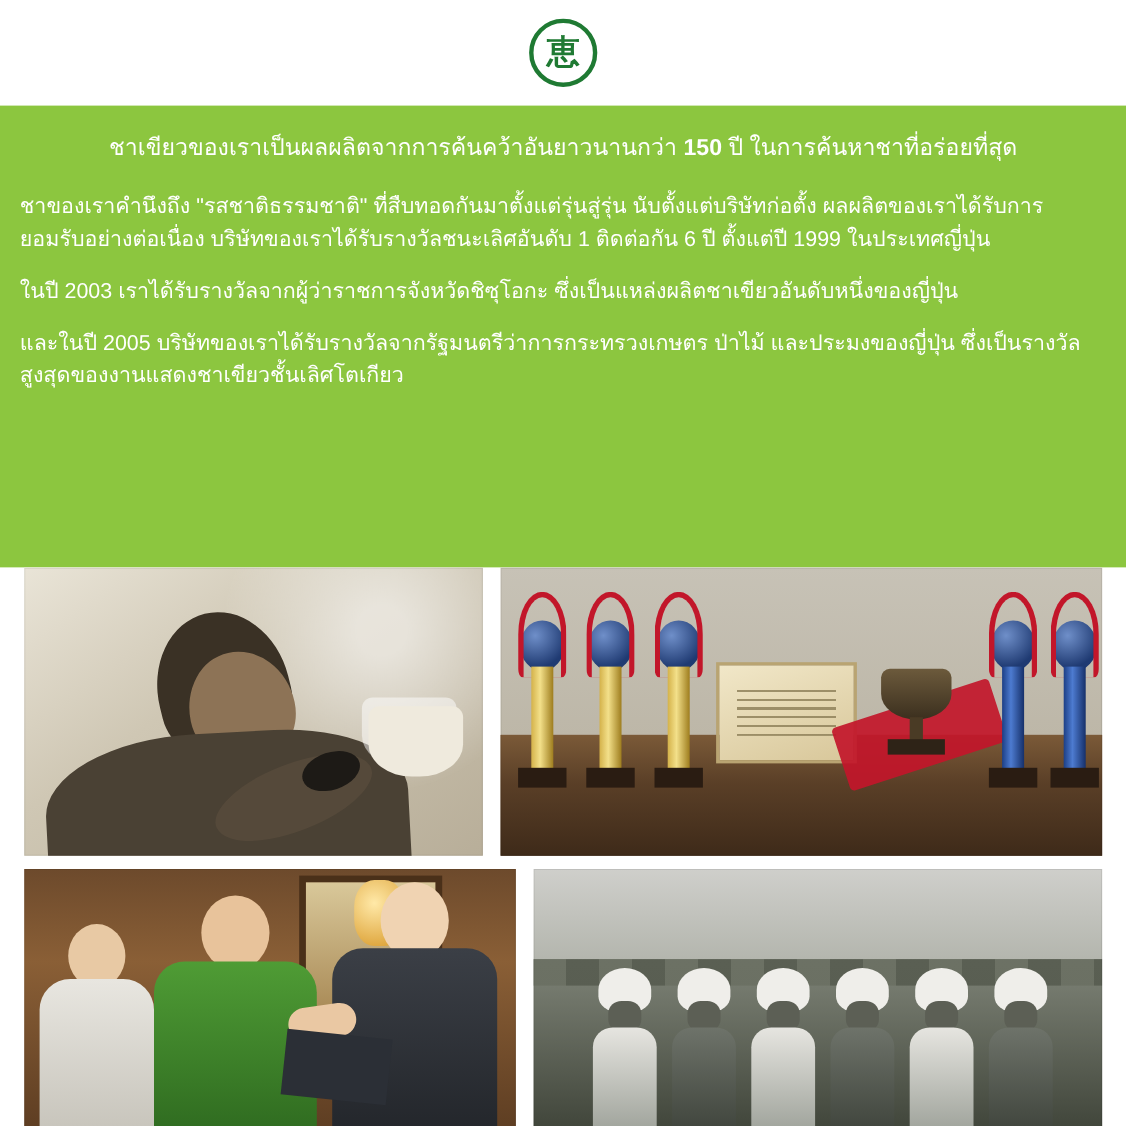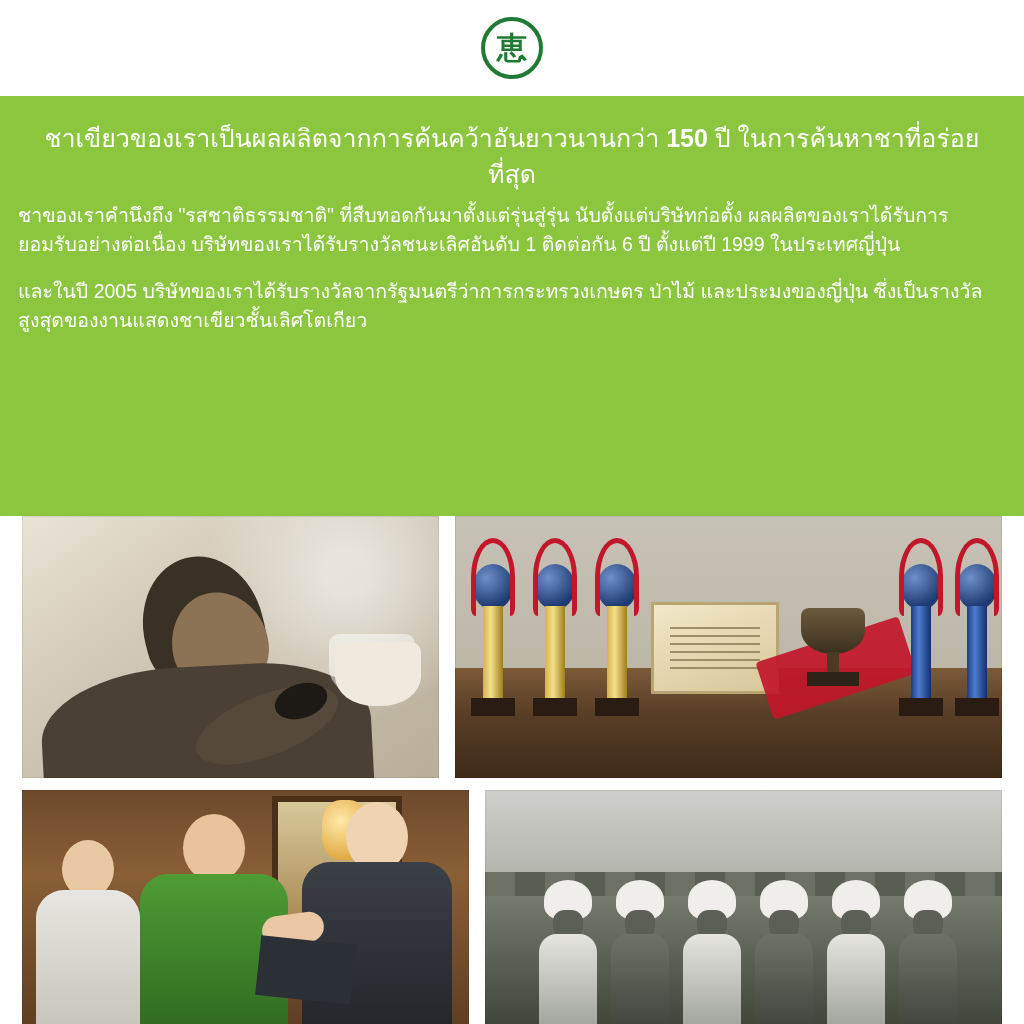--- a/index.html
+++ b/index.html
@@ -57,23 +57,23 @@
   
   .green-block {
     background: #8cc63f;
     padding: 18px 14px 26px 14px;
     box-sizing: border-box;
     min-height: 420px;
   }
   .headline {
     color: #ffffff;
     text-align: center;
-    font-size: 25px;
+    font-size: 21px;
     line-height: 1.45;
-    margin: 6px 8px 8px 8px;
+    margin: 6px 8px 24px 8px;
     font-weight: normal;
   }
   .headline b {
     font-weight: bold;
   }
   .body-text {
     color: #ffffff;
     font-size: 19.5px;
     line-height: 1.5;
     margin: 0 4px 18px 4px;
@@ -357,20 +357,21 @@
   <div class="logo-band">
     <div class="logo-mark">恵</div>
   </div>
 
   <div class="green-block">
     <div class="headline">
       <span>ชาเขียวของเราเป็นผลผลิตจากการค้นคว้าอันยาวนานกว่า </span><b>150</b><span> ปี ในการค้นหาชาที่อร่อยที่สุด</span>
     </div>
 
     <p class="body-text">ชาของเราคำนึงถึง "รสชาติธรรมชาติ" ที่สืบทอดกันมาตั้งแต่รุ่นสู่รุ่น นับตั้งแต่บริษัทก่อตั้ง ผลผลิตของเราได้รับการยอมรับอย่างต่อเนื่อง บริษัทของเราได้รับรางวัลชนะเลิศอันดับ 1 ติดต่อกัน 6 ปี ตั้งแต่ปี 1999 ในประเทศญี่ปุ่น</p>
+    <p class="body-text">ในปี 2003 เราได้รับรางวัลจากผู้ว่าราชการจังหวัดชิซุโอกะ ซึ่งเป็นแหล่งผลิตชาเขียวอันดับหนึ่งของญี่ปุ่น</p>
     <p class="body-text last">และในปี 2005 บริษัทของเราได้รับรางวัลจากรัฐมนตรีว่าการกระทรวงเกษตร ป่าไม้ และประมงของญี่ปุ่น ซึ่งเป็นรางวัลสูงสุดของงานแสดงชาเขียวชั้นเลิศโตเกียว</p>
   </div>
 
   <div class="photo-grid">
 
     <div class="row">
 
       <div class="photo p-taster">
         <div class="taster-head"></div>
         <div class="taster-face"></div>

